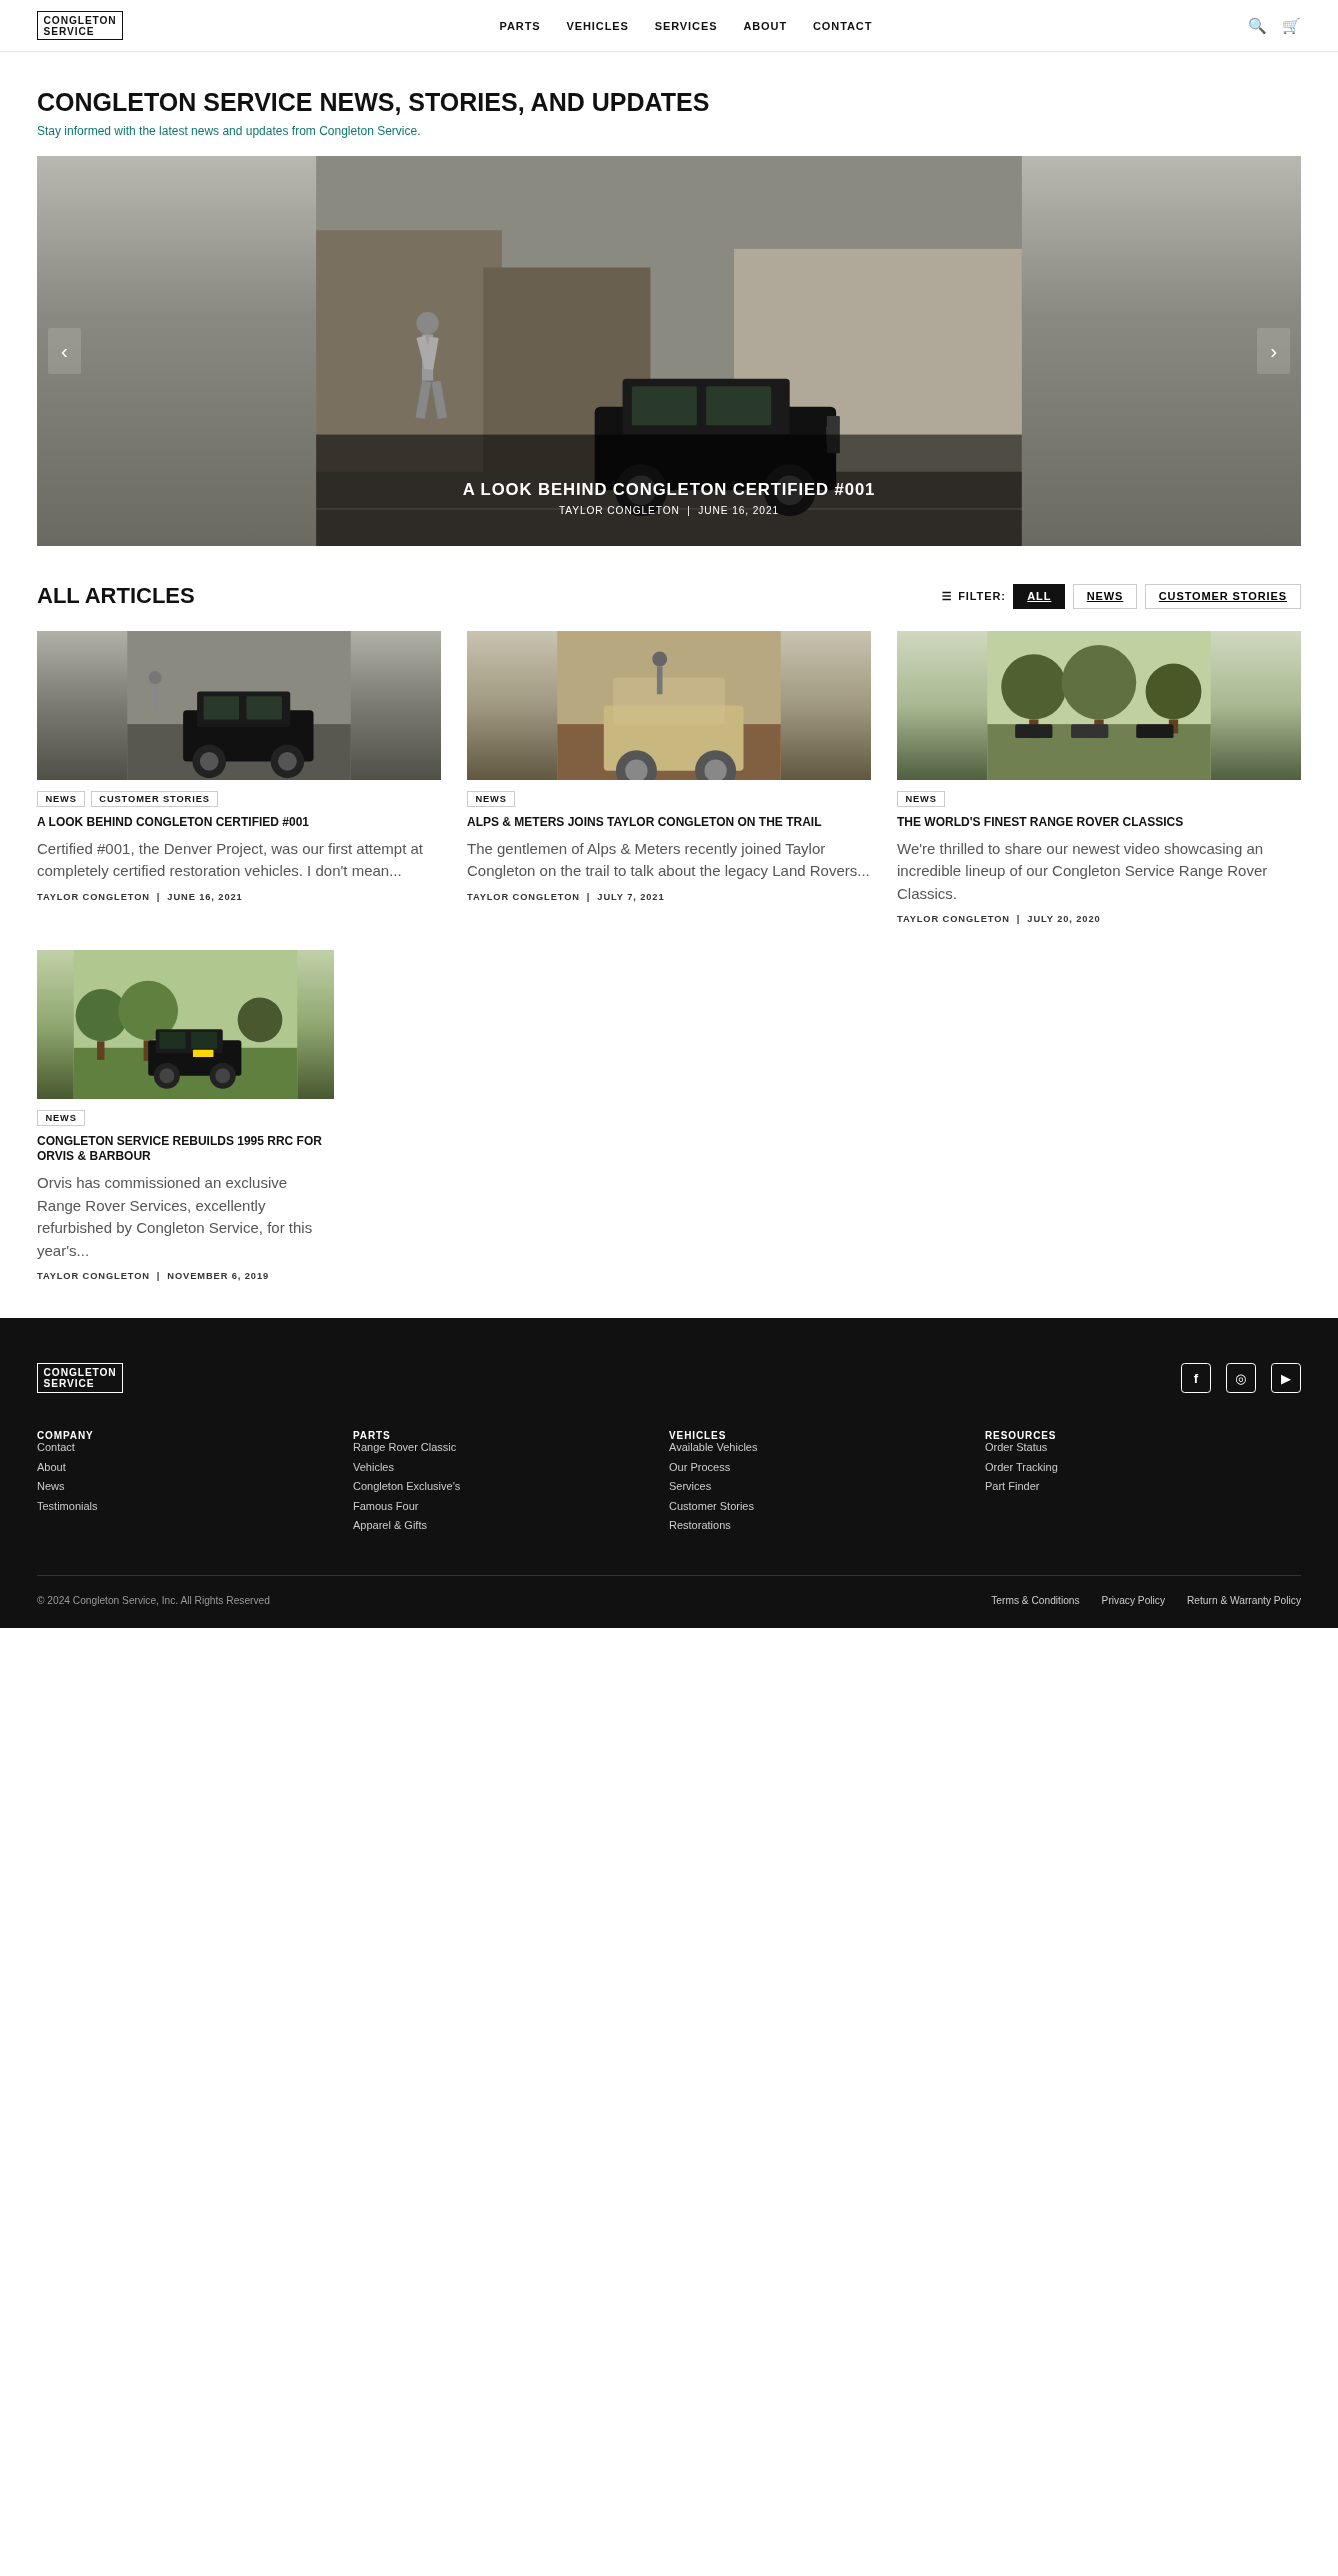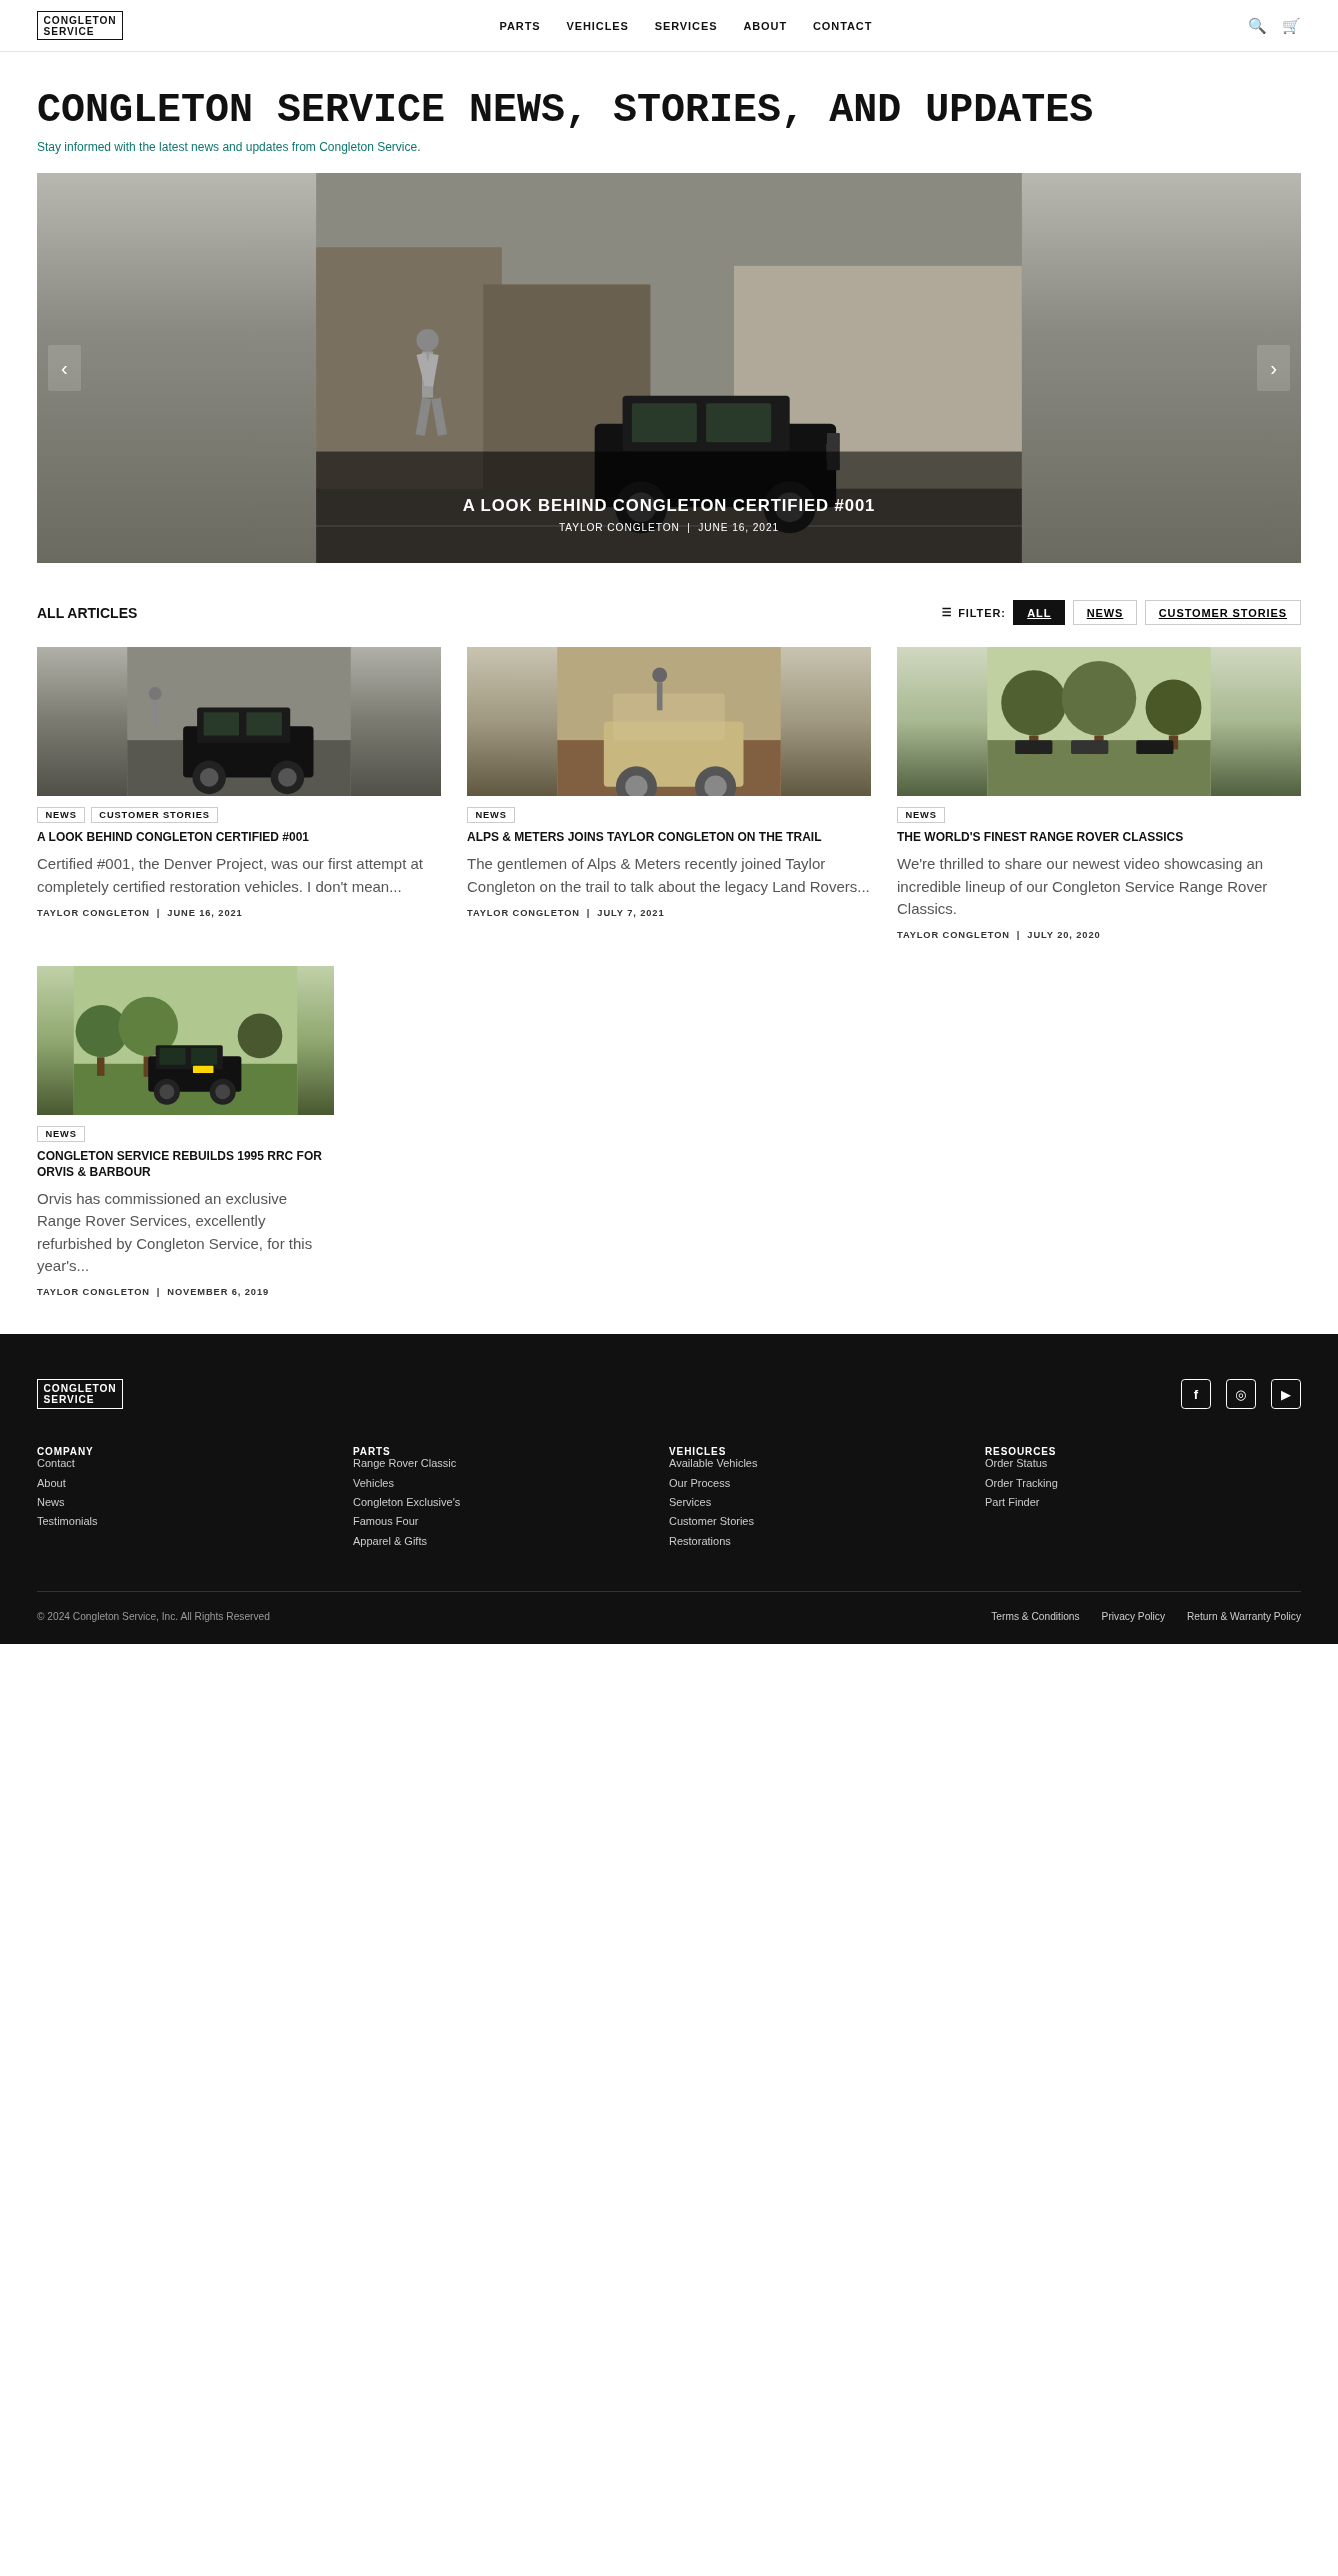--- a/index.html
+++ b/index.html
@@ -13,21 +13,21 @@
     }
     .nav-logo { display: flex; align-items: center; gap: 5.6px; font-weight: 900; font-size: 12px; letter-spacing: 0.9px; text-transform: uppercase; }
     .nav-logo .logo-box { border: 1.9px solid #111; padding: 2.8px 5.6px; font-size: 10.2px; font-weight: 900; }
     .nav-links { display: flex; gap: 26px; font-size: 11px; font-weight: 700; letter-spacing: 0.9px; text-transform: uppercase; }
     .nav-links a { text-decoration: none; color: #111; }
     .nav-icons { display: flex; gap: 15px; align-items: center; }
     .nav-icons span { font-size: 15px; cursor: pointer; }
 
     
     .hero-header { padding: 37px 37px 18.6px; }
-    .hero-header h1 { font-size: 40px; font-weight: 900; text-transform: uppercase; line-height: 1.1; font-family: Liberation Mono, monospace; }
+    .hero-header h1 { font-size: 25px; font-weight: 900; text-transform: uppercase; line-height: 1.1; }
     .hero-header p { margin-top: 7.4px; font-size: 12px; color: #0f766e; }
 
     
     .slideshow { position: relative; width: calc(100% - 74px); margin: 0 37px; height: 390px; background: #333; overflow: hidden; }
     .slideshow-caption { text-align: center; color: #fff; }
     .slideshow-caption .caption-title { font-size: 16.7px; font-weight: 900; text-transform: uppercase; letter-spacing: 0.9px; }
     .slideshow-caption .caption-meta { font-size: 10.2px; margin-top: 5.6px; letter-spacing: 0.9px; }
     .slide-btn {
       position: absolute; top: 50%; transform: translateY(-50%);
       background: rgba(255,255,255,0.15); border: none; color: #fff;
@@ -39,21 +39,21 @@
     
     .slide-scene {
       width: 100%; height: 100%;
       background: linear-gradient(to bottom, #b8b8b0 0%, #8a8a82 40%, #6a6a60 100%);
       position: relative; display: flex; align-items: center; justify-content: center;
     }
 
     
     .articles-section { padding: 37px 37px; }
     .articles-header { display: flex; align-items: center; justify-content: space-between; margin-bottom: 22px; }
-    .articles-header h2 { font-size: 14px; font-weight: 900; text-transform: uppercase; }
+    .articles-header h2 { font-size: 22px; font-weight: 900; text-transform: uppercase; }
     .filter-bar { display: flex; align-items: center; gap: 7.4px; }
     .filter-label { font-size: 11px; font-weight: 600; letter-spacing: 0.9px; display: flex; align-items: center; gap: 5.6px; }
     .filter-btn {
       padding: 5.6px 13px; font-size: 11px; font-weight: 700; letter-spacing: 0.9px;
       border: 0.9px solid #ccc; background: #fff; cursor: pointer; text-transform: uppercase; text-decoration: underline;
     }
     .filter-btn.active { background: #111; color: #fff; border-color: #111; }
 
     
     .articles-grid { display: grid; grid-template-columns: repeat(3, 1fr); gap: 26px; }

